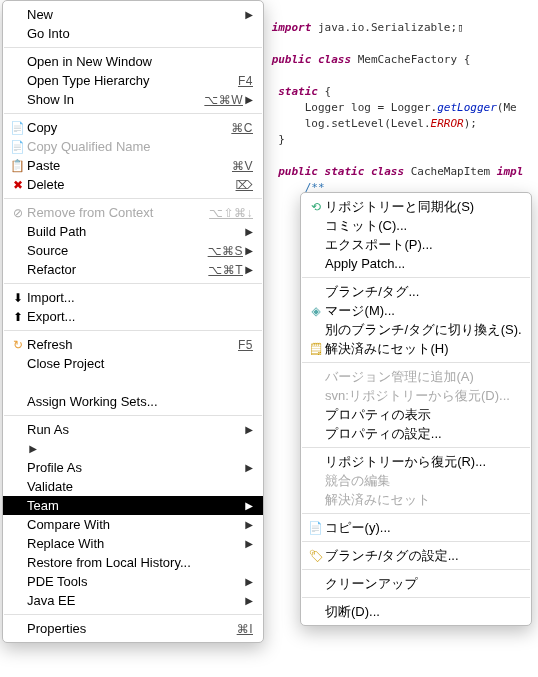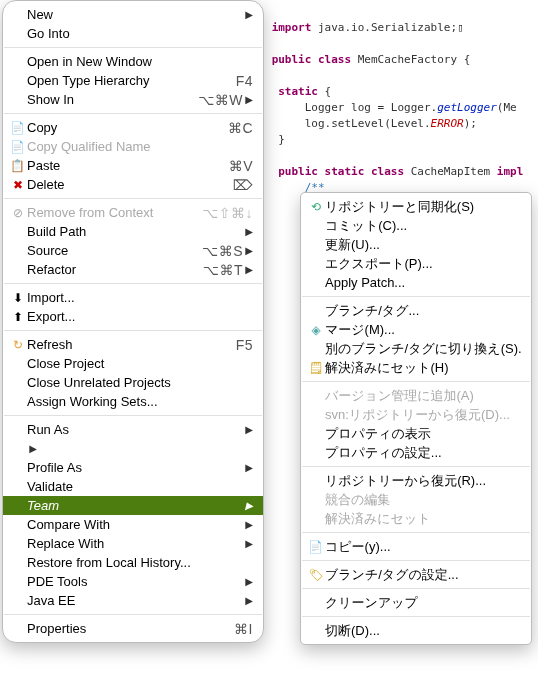--- a/index.html
+++ b/index.html
@@ -18,32 +18,32 @@
     padding: 4px 0 4px 265px;
     font-family: Monaco, monospace;
     font-size: 11px;
     line-height: 16px;
     color: #333;
     background: #fff;
     height: 100%;
     white-space: pre;
     z-index: 1;
   }
-  .code-area .kw { color: #910060; font-weight: bold; }
+  .code-area .kw { color: #910060; font-weight: bold; font-style: italic; }
   .code-area .str { color: #0020c0; font-style: italic; }
   .code-area .err { color: #c00000; font-style: italic; }
   .code-area .cmt { color: #3378b8; }
   .menu {
     position: absolute;
     top: 0;
     left: 2px;
     width: 262px;
     background: #fff;
     border: 1px solid #bcbcbc;
-    border-radius: 14px;
+    border-radius: 5px;
     box-shadow: 0 6px 18px rgba(0,0,0,0.25);
     padding: 4px 0;
     z-index: 5;
   }
   .submenu {
     position: absolute;
     top: 192px;
     left: 300px;
     width: 232px;
     background: #fff;
@@ -55,32 +55,32 @@
   }
   .item {
     display: flex;
     align-items: center;
     height: 19px;
     padding: 0 10px 0 6px;
     color: #000;
     cursor: default;
   }
   .item.disabled { color: #aaa; }
-  .item.selected { background: #4d7c0f; color: #fff; font-style: italic; }
+  .item.selected { background: #000000; color: #fff; }
   .item .icon {
     width: 18px;
     height: 16px;
     display: flex;
     align-items: center;
     justify-content: center;
     flex-shrink: 0;
     font-size: 12px;
   }
   .item .label { flex: 1; white-space: nowrap; overflow: hidden; }
-  .item .shortcut { font-size: 14px; color: #555; margin-left: 8px; letter-spacing: 0.5px; }
+  .item .shortcut { font-size: 12px; color: #555; margin-left: 8px; letter-spacing: 0.5px; text-decoration: underline; }
   .item .arrow {
     width: 10px;
     text-align: right;
     font-size: 10px;
     color: #333;
   }
   .item.selected .arrow { color: #fff; }
   .sep {
     height: 1px;
     margin: 4px 1px;
@@ -188,21 +188,20 @@
     <span class="icon" style="color:#e8a03c">↻</span>
     <span class="label">Refresh</span>
     <span class="shortcut">F5</span>
   </div>
   <div class="item">
     <span class="icon"></span>
       <span class="label">Close Project</span>
   </div>
   <div class="item">
     <span class="icon"></span>
-      <span class="label">Close Unrelated Projects</span>
   </div>
   <div class="item">
     <span class="icon"></span>
       <span class="label">Assign Working Sets...</span>
   </div>
   <div class="sep"></div>
   <div class="item">
     <span class="icon"></span>
       <span class="label">Run As</span>
       <span class="arrow">▶</span>
@@ -261,24 +260,20 @@
   <div class="item">
     <span class="icon" style="color:#3a7">⟲</span>
     <span class="label">リポジトリーと同期化(S)</span>
   </div>
   <div class="item">
     <span class="icon"></span>
       <span class="label">コミット(C)...</span>
   </div>
   <div class="item">
     <span class="icon"></span>
-      <span class="label">更新(U)...</span>
-  </div>
-  <div class="item">
-    <span class="icon"></span>
       <span class="label">エクスポート(P)...</span>
   </div>
   <div class="item">
     <span class="icon"></span>
       <span class="label">Apply Patch...</span>
   </div>
   <div class="sep"></div>
   <div class="item">
     <span class="icon"></span>
       <span class="label">ブランチ/タグ...</span>

